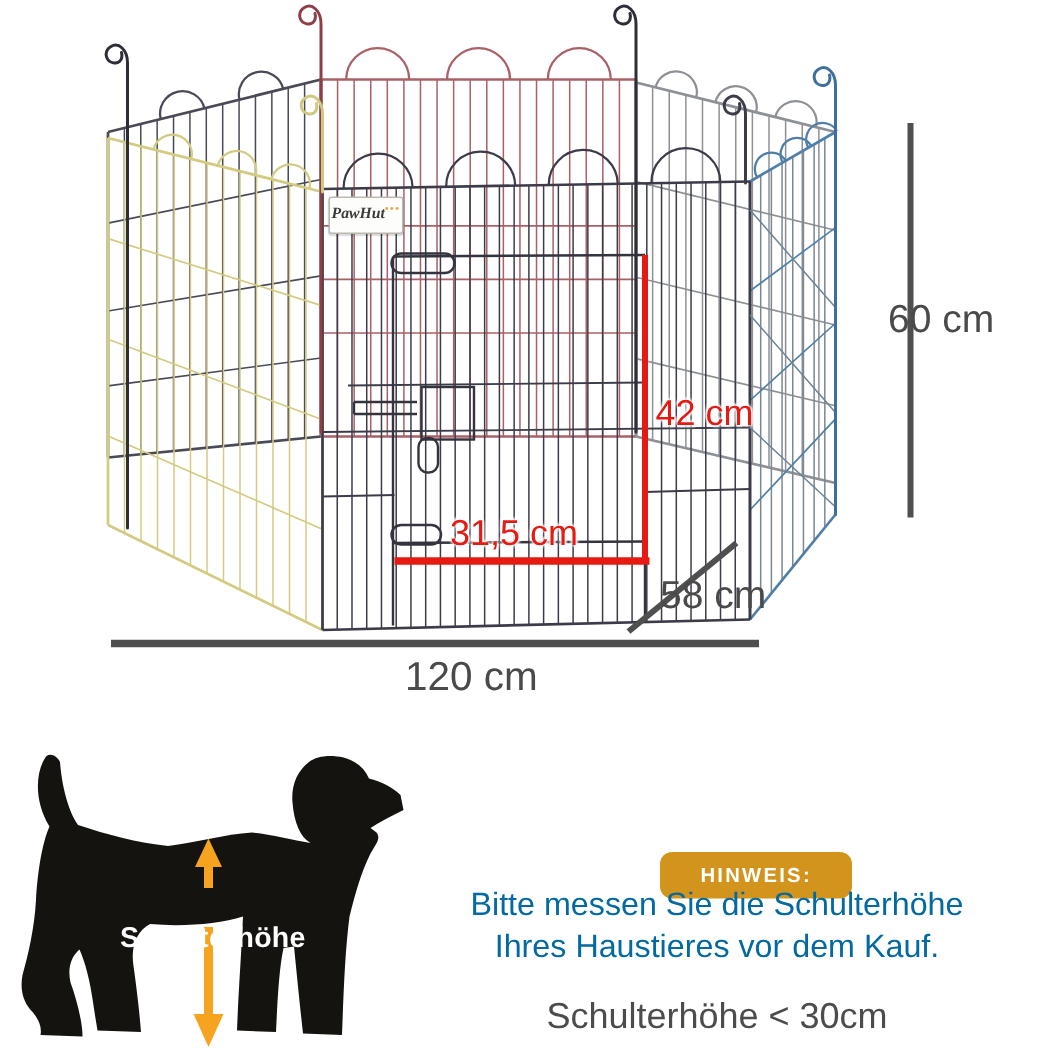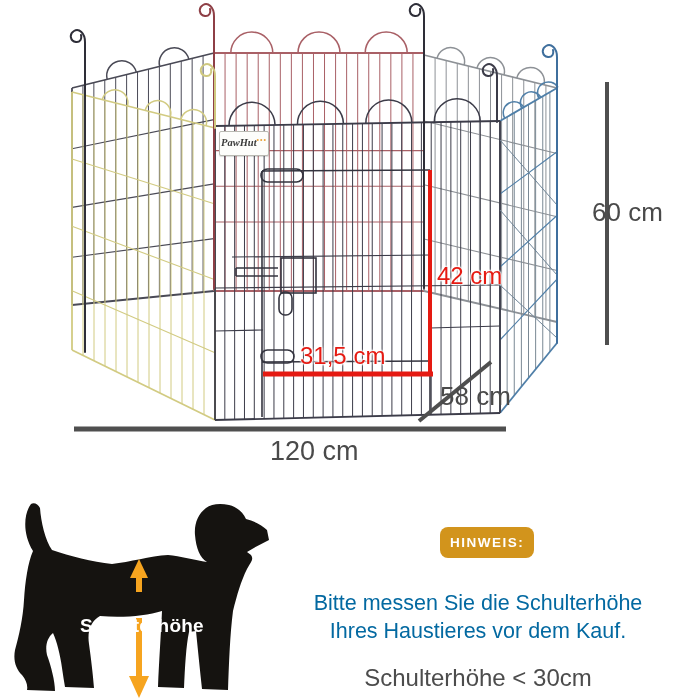--- a/index.html
+++ b/index.html
@@ -13,22 +13,22 @@
   #dim120{font-size:27px;}
   #logo-plate{left:219px;top:131px;width:48px;height:23px;background:#fdfdfb;
       border:1px solid #b9b9b2;border-radius:2px;box-shadow:0 1px 1px rgba(0,0,0,.15);
       display:flex;align-items:center;justify-content:center;}
   #logo-plate .brand{font-family:"Liberation Serif", serif;font-style:italic;font-weight:bold;
       font-size:10.5px;color:#3a3a3a;line-height:1;}
   #logo-plate .dots{color:#e8a33d;font-size:7px;letter-spacing:1px;line-height:1;
       position:relative;top:-4px;left:0px;}
   #shoulder-label{left:80px;top:590px;color:#ffffff;font-weight:bold;font-size:19px;
       letter-spacing:.2px;white-space:nowrap;margin-top:25px;}
-  #hinweis-badge{left:440px;top:527px;background:#d2941c;color:#fff;font-weight:bold;
-      font-size:13.5px;letter-spacing:1.5px;padding:8px 10px;border-radius:8px;white-space:nowrap;}
+  #hinweis-badge{left:440px;top:568px;background:#d2941c;color:#fff;font-weight:bold;
+      font-size:13.5px;letter-spacing:1.5px;padding:8px 27px;border-radius:8px;white-space:nowrap;}
   #notice-block{left:278px;top:589px;width:400px;text-align:center;}
   .notice-line{color:#0369a1;font-size:21.5px;line-height:28px;white-space:nowrap;}
   #notice-req{color:#4c4c4c;font-size:24px;margin-top:19px;white-space:nowrap;}
 </style>
 </head>
 <body>
 
 <div id="canvas">
 
   <svg id="art" width="700" height="700" viewBox="0 0 700 700">

